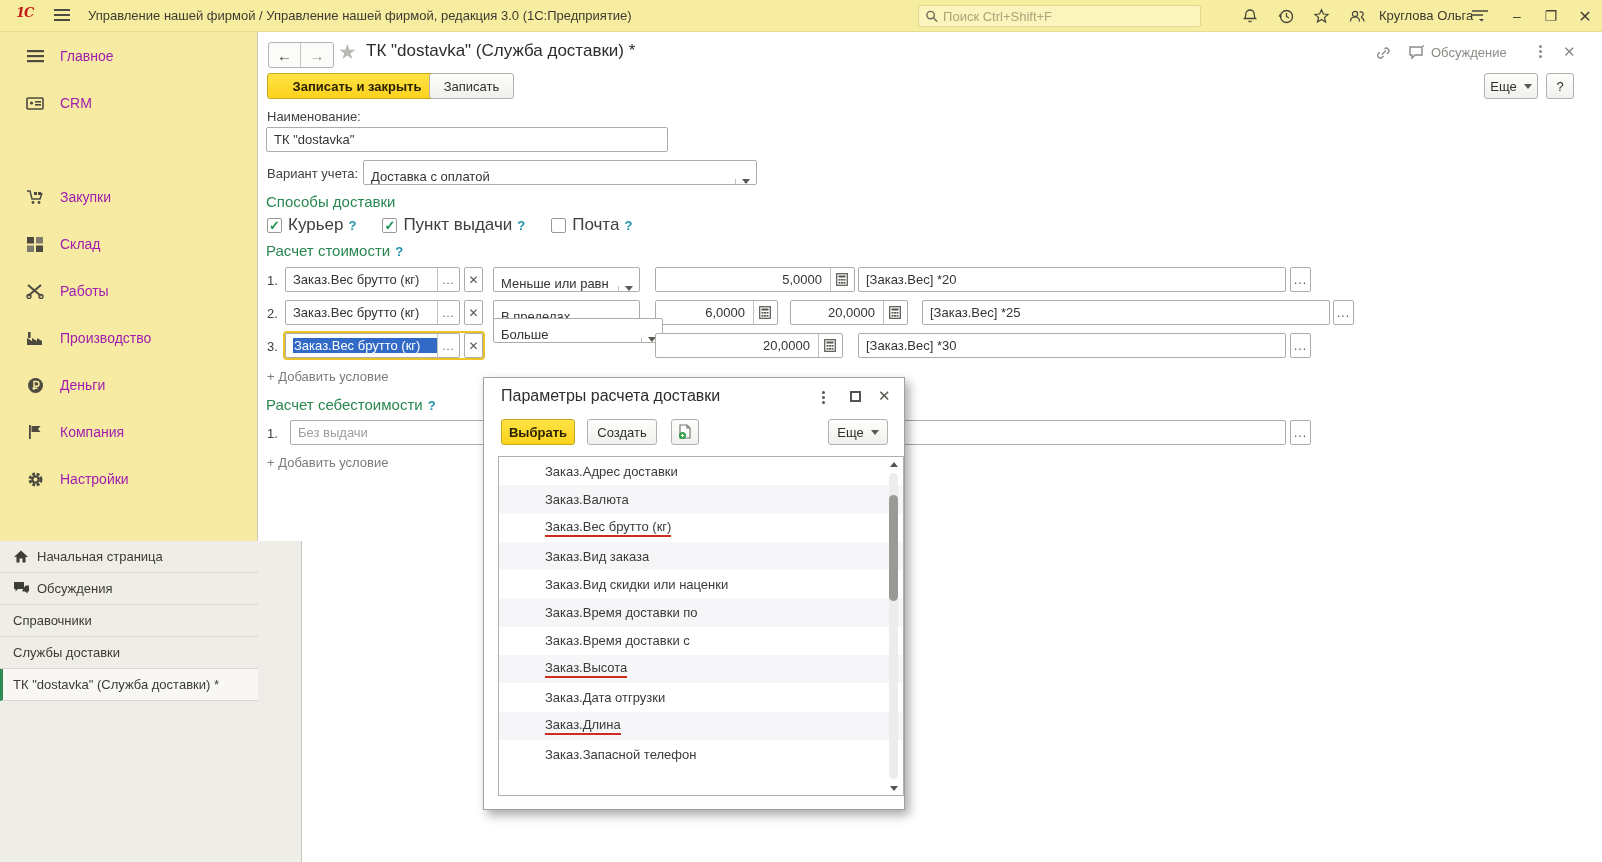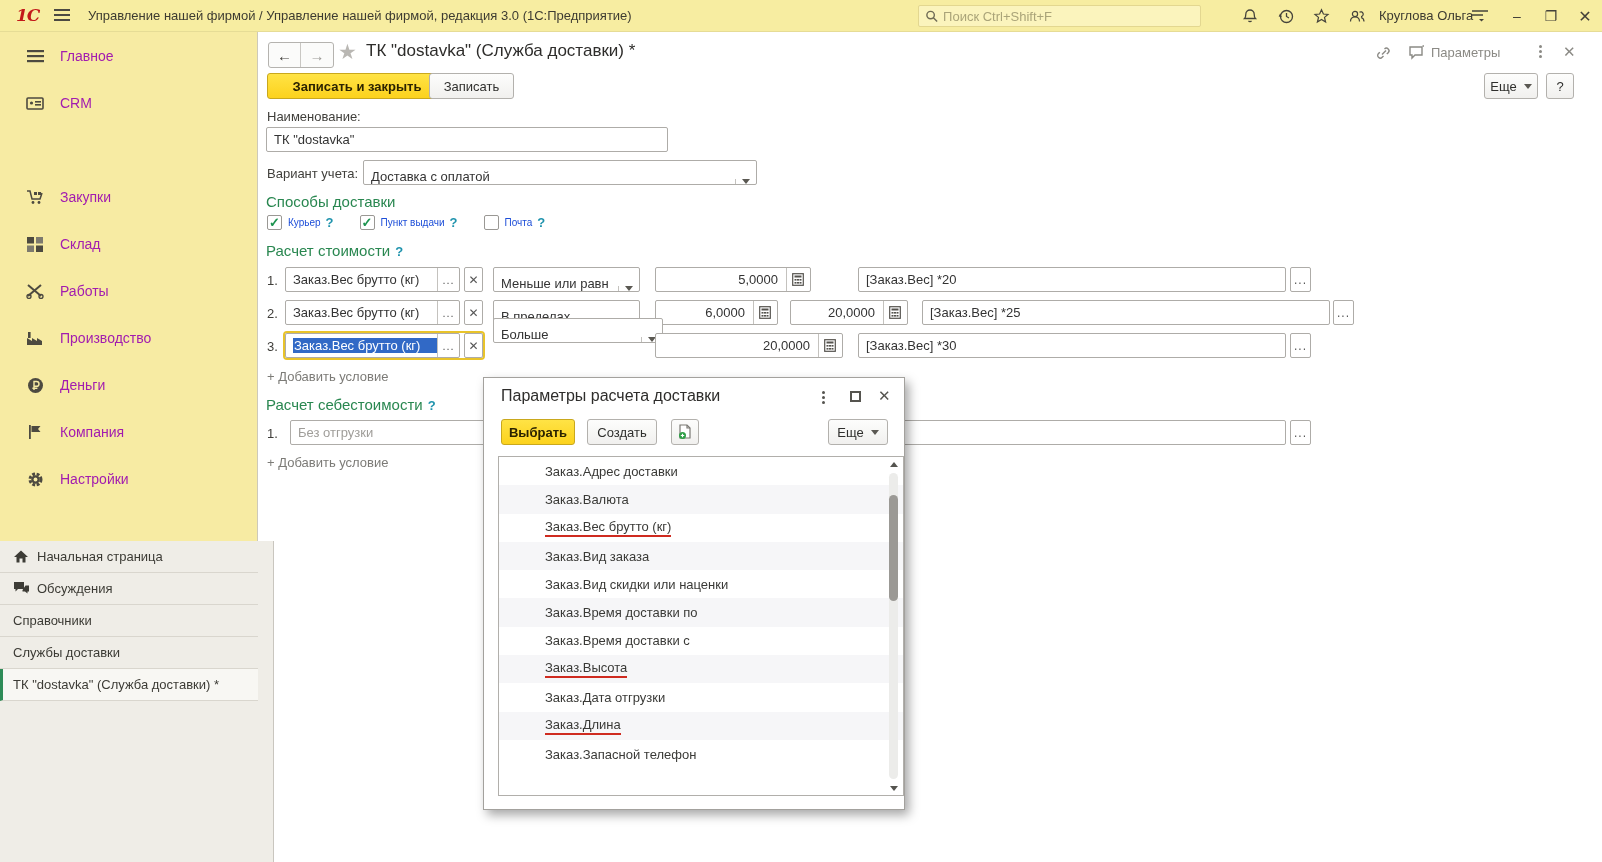--- a/index.html
+++ b/index.html
@@ -7,21 +7,21 @@
   #screen {
     position:relative; width:1602px; height:862px; overflow:hidden;
     background:#fff; font-family:"Liberation Sans", sans-serif; color:#333;
   }
   .abs { position:absolute; }
 
   
   .topbar { position:absolute; left:0; top:0; width:1602px; height:32px;
     background:var(--topbar_bg,#f7eda1); border-bottom:1px solid #e6dc96; }
   .logo1c { position:absolute; left:16px; top:5px; font-family:"DejaVu Serif",serif;
-    font-weight:bold; font-style:italic; font-size:17px; color:#c21a1a; letter-spacing:-1px; }
+    font-weight:bold; font-style:italic; font-size:13px; color:#c21a1a; letter-spacing:-1px; }
   .burger { position:absolute; left:54px; top:9px; width:16px; height:13px; cursor:pointer; }
   .burger i { display:block; height:2px; background:#4c4a42; margin-bottom:3px; }
   .tb-title { position:absolute; left:88px; top:8px; font-size:13px; color:#3d3b31; }
   .searchbox { position:absolute; left:918px; top:5px; width:283px; height:22px;
     background:#fbf4bd; border:1px solid #e3d790; border-radius:2px;
     display:flex; align-items:center; padding:0 6px; }
   .searchbox input { border:none; outline:none; background:transparent; font-size:13px;
     width:100%; color:#5c5a46; font-family:inherit; }
   .searchbox input::placeholder { color:#aaa479; }
   .tb-ic { position:absolute; top:7px; width:20px; height:18px; display:flex;
@@ -34,21 +34,21 @@
   
   .sidebar { position:absolute; left:0; top:32px; width:258px; height:509px;
     background:var(--sidebar_bg,#f7eba3); border-right:1px solid #cdc9ba; }
   .side-item { position:absolute; left:0; width:258px; height:40px; display:flex;
     align-items:center; cursor:pointer; }
   .side-item .ic { position:absolute; left:26px; width:18px; height:18px;
     display:flex; align-items:center; justify-content:center; }
   .side-item .lb { position:absolute; left:60px; font-size:14px; color:#a21caf; }
 
   
-  .footnav { position:absolute; left:0; top:541px; width:274px; height:321px;
+  .footnav { position:absolute; left:0; top:541px; width:302px; height:321px;
     background:#efede7; border-right:1px solid #c9c6bf; }
   .fn-item { position:absolute; left:0; width:258px; height:32px; display:flex;
     align-items:center; border-bottom:1px solid #d9d6ce; cursor:pointer; font-size:13px; color:#3c3b35; }
   .fn-item .ic { position:absolute; left:13px; width:17px; height:16px; }
   .fn-item .lb-ic { position:absolute; left:37px; }
   .fn-item .lb { position:absolute; left:13px; }
   .fn-item.active { background:#f8f7f3; border-left:3px solid #2e8b57; }
   .fn-item.active .lb { left:10px; }
 
   
@@ -101,21 +101,21 @@
   .sect { position:absolute; font-size:15px; color:var(--green,#298750); }
   .qmark { color:var(--teal,#1f93ad); margin-left:5px; font-size:13px; font-weight:bold; cursor:pointer; }
   .rownum { position:absolute; font-size:13px; color:#3f3e3a; }
   .addlink { position:absolute; font-size:13px; color:#7c7b77; cursor:pointer; }
   .placeholder { color:#9f9d99; }
   .cb { display:inline-flex; align-items:center; margin-right:0; cursor:pointer; }
   .cb .box { width:15px; height:15px; border:1px solid #9a9894; border-radius:2px;
     background:#fff; display:flex; align-items:center; justify-content:center;
     font-size:13px; color:transparent; font-weight:bold; }
   .cb.checked .box { color:#1d9450; }
-  .cb .cl { font-size:10px; color:#1d4ed8; margin-left:6px; }
+  .cb .cl { font-size:17px; color:#404040; margin-left:6px; }
   .focus-wrap { position:absolute; outline:2px solid var(--focus_border,#e8c32a);
     outline-offset:0px; border-radius:2px; }
   .selected-text { background:var(--selection_blue,#3169c6); color:#fff; padding:0 1px; }
 
   
   .modal { position:absolute; left:483px; top:377px; width:422px; height:433px;
     background:#fff; border:1px solid #a3a19d; box-shadow:4px 5px 10px rgba(0,0,0,0.35); }
   .modal-title { position:absolute; left:17px; top:9px; font-size:16px; color:#2e2d2b; }
   .m-kebab { position:absolute; left:338px; top:13px; }
   .m-max { position:absolute; left:366px; top:13px; width:11px; height:11px;
@@ -335,21 +335,21 @@
         <path d="M8.5 3 a2.6 2.6 0 0 1 3.7 3.7 l-1.4 1.4" stroke="#8b8a85" stroke-width="1.4" fill="none"></path>
         <path d="M7.5 10 L6.2 11.3 a2.6 2.6 0 0 1 -3.7 -3.7 L3.8 6.3" stroke="#8b8a85" stroke-width="1.4" fill="none"></path>
       </svg>
   </div>
   <div class="abs" style="left:1408px; top:45px">
     <svg width="17" height="15" viewBox="0 0 17 15">
         <path d="M2 2 h12 v8 H7 L4 13 V10 H2 Z" fill="none" stroke="#8b8a85" stroke-width="1.4"></path>
         <path d="M14.5 1 h1.5" stroke="#8b8a85" stroke-width="1.4"></path>
       </svg>
   </div>
-  <div class="disc-label">Параметры</div>
+  <div class="disc-label">Обсуждение</div>
   <div class="abs kebab" style="left:1539px; top:45px">
       <i></i>
       <i></i>
       <i></i>
     </div>
   <div class="form-close">✕</div>
 
   <div class="btn primary" style="left:267px; top:73px; width:180px">Записать и закрыть</div>
   <div class="btn" style="left:429px; top:73px; width:85px">Записать</div>
   <div class="btn" style="left:1484px; top:73px; width:54px">
@@ -395,21 +395,21 @@
     <span style="flex:1; overflow:hidden">Заказ.Вес брутто (кг)</span>
     <span class="minidots">...</span>
   </div>
   <div class="xbtn" style="left:464px; top:267px">✕</div>
   <div class="combo" style="left:493px; top:267px; width:147px">
     <div class="txt">Меньше или равн</div>
     <div class="drop">
         <span class="caret"></span>
       </div>
   </div>
-  <div class="inp num" style="left:655px; top:267px; width:156px">
+  <div class="inp num" style="left:655px; top:267px; width:200px">
     <span>5,0000</span>
     <span class="calcbtn">
         <svg width="12" height="13" viewBox="0 0 12 13">
           <rect x="0.7" y="0.7" width="10.6" height="11.6" fill="none" stroke="#55534e" stroke-width="1.2"></rect>
           <rect x="2.5" y="2.5" width="7" height="2" fill="#55534e"></rect>
           <rect x="2.5" y="6" width="2" height="1.6" fill="#55534e"></rect>
           <rect x="5" y="6" width="2" height="1.6" fill="#55534e"></rect>
           <rect x="7.5" y="6" width="2" height="1.6" fill="#55534e"></rect>
           <rect x="2.5" y="9" width="2" height="1.6" fill="#55534e"></rect>
           <rect x="5" y="9" width="2" height="1.6" fill="#55534e"></rect>
@@ -495,21 +495,21 @@
   </div>
   <div class="inp" style="left:858px; top:333px; width:428px">[Заказ.Вес] *30</div>
   <div class="dotsbtn" style="left:1290px; top:333px">...</div>
 
   <div class="addlink" style="left:267px; top:369px">+ Добавить условие</div>
 
   <div class="sect" style="left:266px; top:396px"><span>Расчет себестоимости</span><span class="qmark">?</span></div>
 
   <div class="rownum" style="left:267px; top:426px">1.</div>
   <div class="inp" style="left:290px; top:420px; width:996px">
-      <span class="placeholder">Без отгрузки</span>
+      <span class="placeholder">Без выдачи</span>
     </div>
   <div class="dotsbtn" style="left:1290px; top:420px">...</div>
 
   <div class="addlink" style="left:267px; top:455px">+ Добавить условие</div>
 
   <div class="modal">
     <div class="modal-title">Параметры расчета доставки</div>
     <div class="m-kebab kebab">
         <i style="background:#55544f"></i>
         <i style="background:#55544f"></i>

